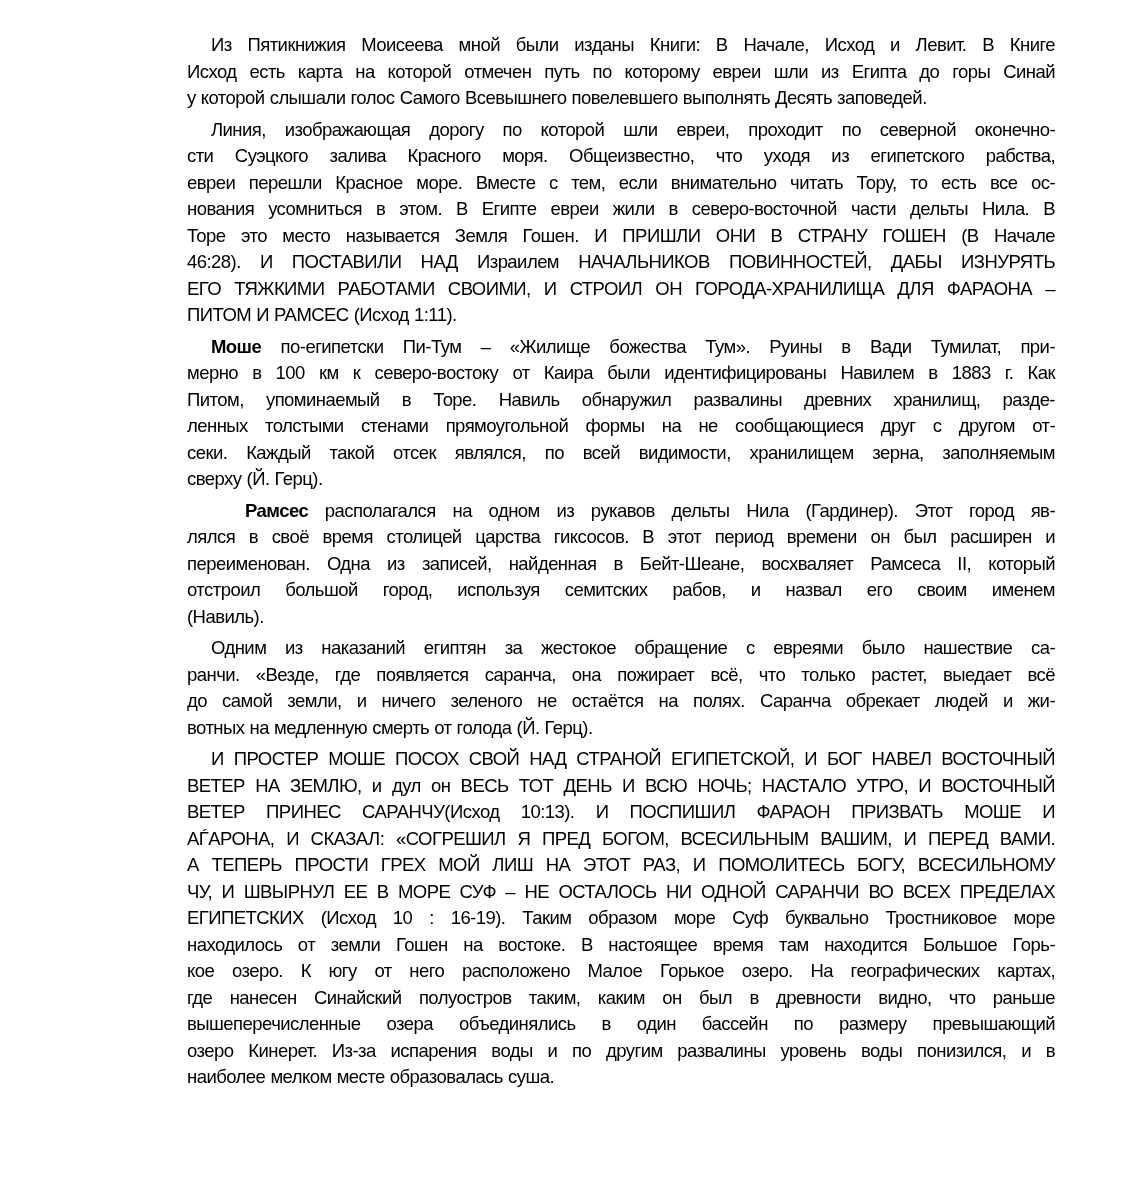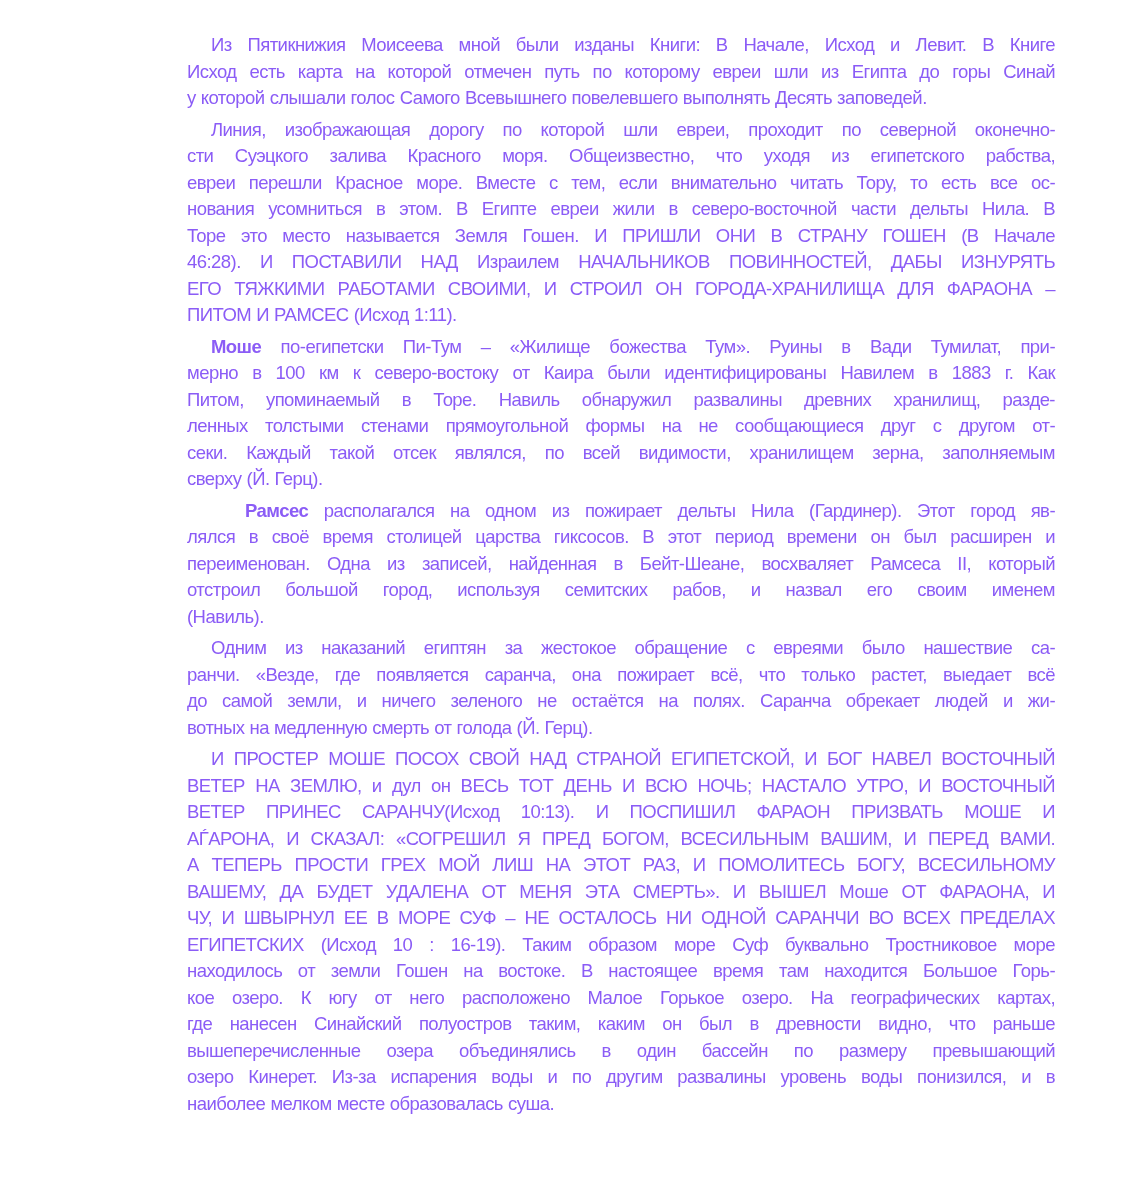--- a/index.html
+++ b/index.html
@@ -11,21 +11,21 @@
       width: 1134px;
       height: 1186px;
       position: relative;
       overflow: hidden;
     }
     .page {
       position: absolute;
       left: 163px;
       top: 32px;
       width: 892px;
-      color: #8b5cf6;
+      color: #000000;
       font-family: "Liberation Sans", sans-serif;
       font-size: 18.5px;
       line-height: 26.5px;
       letter-spacing: -0.55px;
       word-spacing: 0.5px;
     }
     .para {
       margin: 0 0 5px 0;
       text-align: justify;
       text-indent: 24px;
@@ -74,41 +74,40 @@
   <div class="para">
     <span class="line first" style="white-space: normal;"><b class="b">Моше</b><span> по-египетски Пи-Тум – «Жилище божества Тум».  Руины в Вади Тумилат, при-</span></span>
     <span class="line" style="white-space: normal;">мерно в 100 км к северо-востоку от Каира были идентифицированы Навилем в 1883 г. Как</span>
     <span class="line" style="white-space: normal;">Питом, упоминаемый в Торе. Навиль обнаружил развалины древних хранилищ, разде-</span>
     <span class="line" style="white-space: normal;">ленных толстыми стенами прямоугольной формы на не сообщающиеся друг с другом от-</span>
     <span class="line" style="white-space: normal;">секи. Каждый такой отсек являлся, по всей видимости, хранилищем зерна, заполняемым</span>
     <span class="line last" style="white-space: normal;">сверху (Й. Герц).</span>
   </div>
 
   <div class="para">
-    <span class="line first-deep" style="white-space: normal;"><b class="b">Рамсес</b><span> располагался на одном из пожирает дельты Нила (Гардинер). Этот  город яв-</span></span>
+    <span class="line first-deep" style="white-space: normal;"><b class="b">Рамсес</b><span> располагался на одном из рукавов дельты Нила (Гардинер). Этот  город яв-</span></span>
     <span class="line" style="white-space: normal;">лялся в своё время столицей царства гиксосов.  В этот период времени он был расширен и</span>
     <span class="line" style="white-space: normal;">переименован. Одна из записей, найденная в Бейт-Шеане, восхваляет Рамсеса II, который</span>
     <span class="line" style="white-space: normal;">отстроил большой город, используя семитских рабов, и назвал его своим именем</span>
     <span class="line last" style="white-space: normal;">(Навиль).</span>
   </div>
 
   <div class="para">
     <span class="line first" style="white-space: normal;">Одним из наказаний египтян за жестокое обращение с евреями было нашествие са-</span>
     <span class="line" style="white-space: normal;">ранчи. «Везде, где появляется саранча, она пожирает всё, что только растет, выедает всё</span>
     <span class="line" style="white-space: normal;">до самой земли, и ничего зеленого не остаётся на полях. Саранча обрекает людей и жи-</span>
     <span class="line last" style="white-space: normal;">вотных на медленную смерть от голода (Й. Герц).</span>
   </div>
 
   <div class="para">
     <span class="line first" style="white-space: normal;">И ПРОСТЕР МОШЕ ПОСОХ СВОЙ НАД СТРАНОЙ ЕГИПЕТСКОЙ, И БОГ НАВЕЛ ВОСТОЧНЫЙ</span>
     <span class="line" style="white-space: normal;">ВЕТЕР НА ЗЕМЛЮ, и дул он ВЕСЬ ТОТ ДЕНЬ И ВСЮ НОЧЬ; НАСТАЛО УТРО, И ВОСТОЧНЫЙ</span>
     <span class="line" style="white-space: normal;">ВЕТЕР ПРИНЕС САРАНЧУ(Исход   10:13). И ПОСПИШИЛ ФАРАОН ПРИЗВАТЬ МОШЕ И</span>
     <span class="line" style="white-space: normal;">АЃАРОНА, И СКАЗАЛ: «СОГРЕШИЛ Я ПРЕД БОГОМ, ВСЕСИЛЬНЫМ ВАШИМ, И ПЕРЕД ВАМИ.</span>
     <span class="line" style="white-space: normal;">А ТЕПЕРЬ ПРОСТИ ГРЕХ МОЙ ЛИШ НА ЭТОТ РАЗ, И ПОМОЛИТЕСЬ БОГУ, ВСЕСИЛЬНОМУ</span>
-    <span class="line" style="white-space: normal;">ВАШЕМУ, ДА БУДЕТ УДАЛЕНА ОТ МЕНЯ ЭТА СМЕРТЬ». И ВЫШЕЛ Моше ОТ ФАРАОНА, И</span>
     <span class="line" style="white-space: normal;">ЧУ, И ШВЫРНУЛ ЕЕ В МОРЕ СУФ – НЕ ОСТАЛОСЬ НИ ОДНОЙ САРАНЧИ ВО ВСЕХ ПРЕДЕЛАХ</span>
     <span class="line" style="white-space: normal;">ЕГИПЕТСКИХ (Исход  10 : 16-19). Таким образом море Суф буквально Тростниковое море</span>
     <span class="line" style="white-space: normal;">находилось от земли Гошен на востоке. В настоящее время там находится Большое Горь-</span>
     <span class="line" style="white-space: normal;">кое озеро. К югу от него расположено  Малое Горькое озеро. На географических картах,</span>
     <span class="line" style="white-space: normal;">где нанесен Синайский полуостров таким, каким он был в древности видно, что раньше</span>
     <span class="line" style="white-space: normal;">вышеперечисленные озера объединялись в один бассейн по  размеру превышающий</span>
     <span class="line" style="white-space: normal;">озеро Кинерет. Из-за испарения воды  и по другим развалины уровень воды понизился, и в</span>
     <span class="line last" style="white-space: normal;">наиболее мелком месте образовалась суша.</span>
   </div>
 

